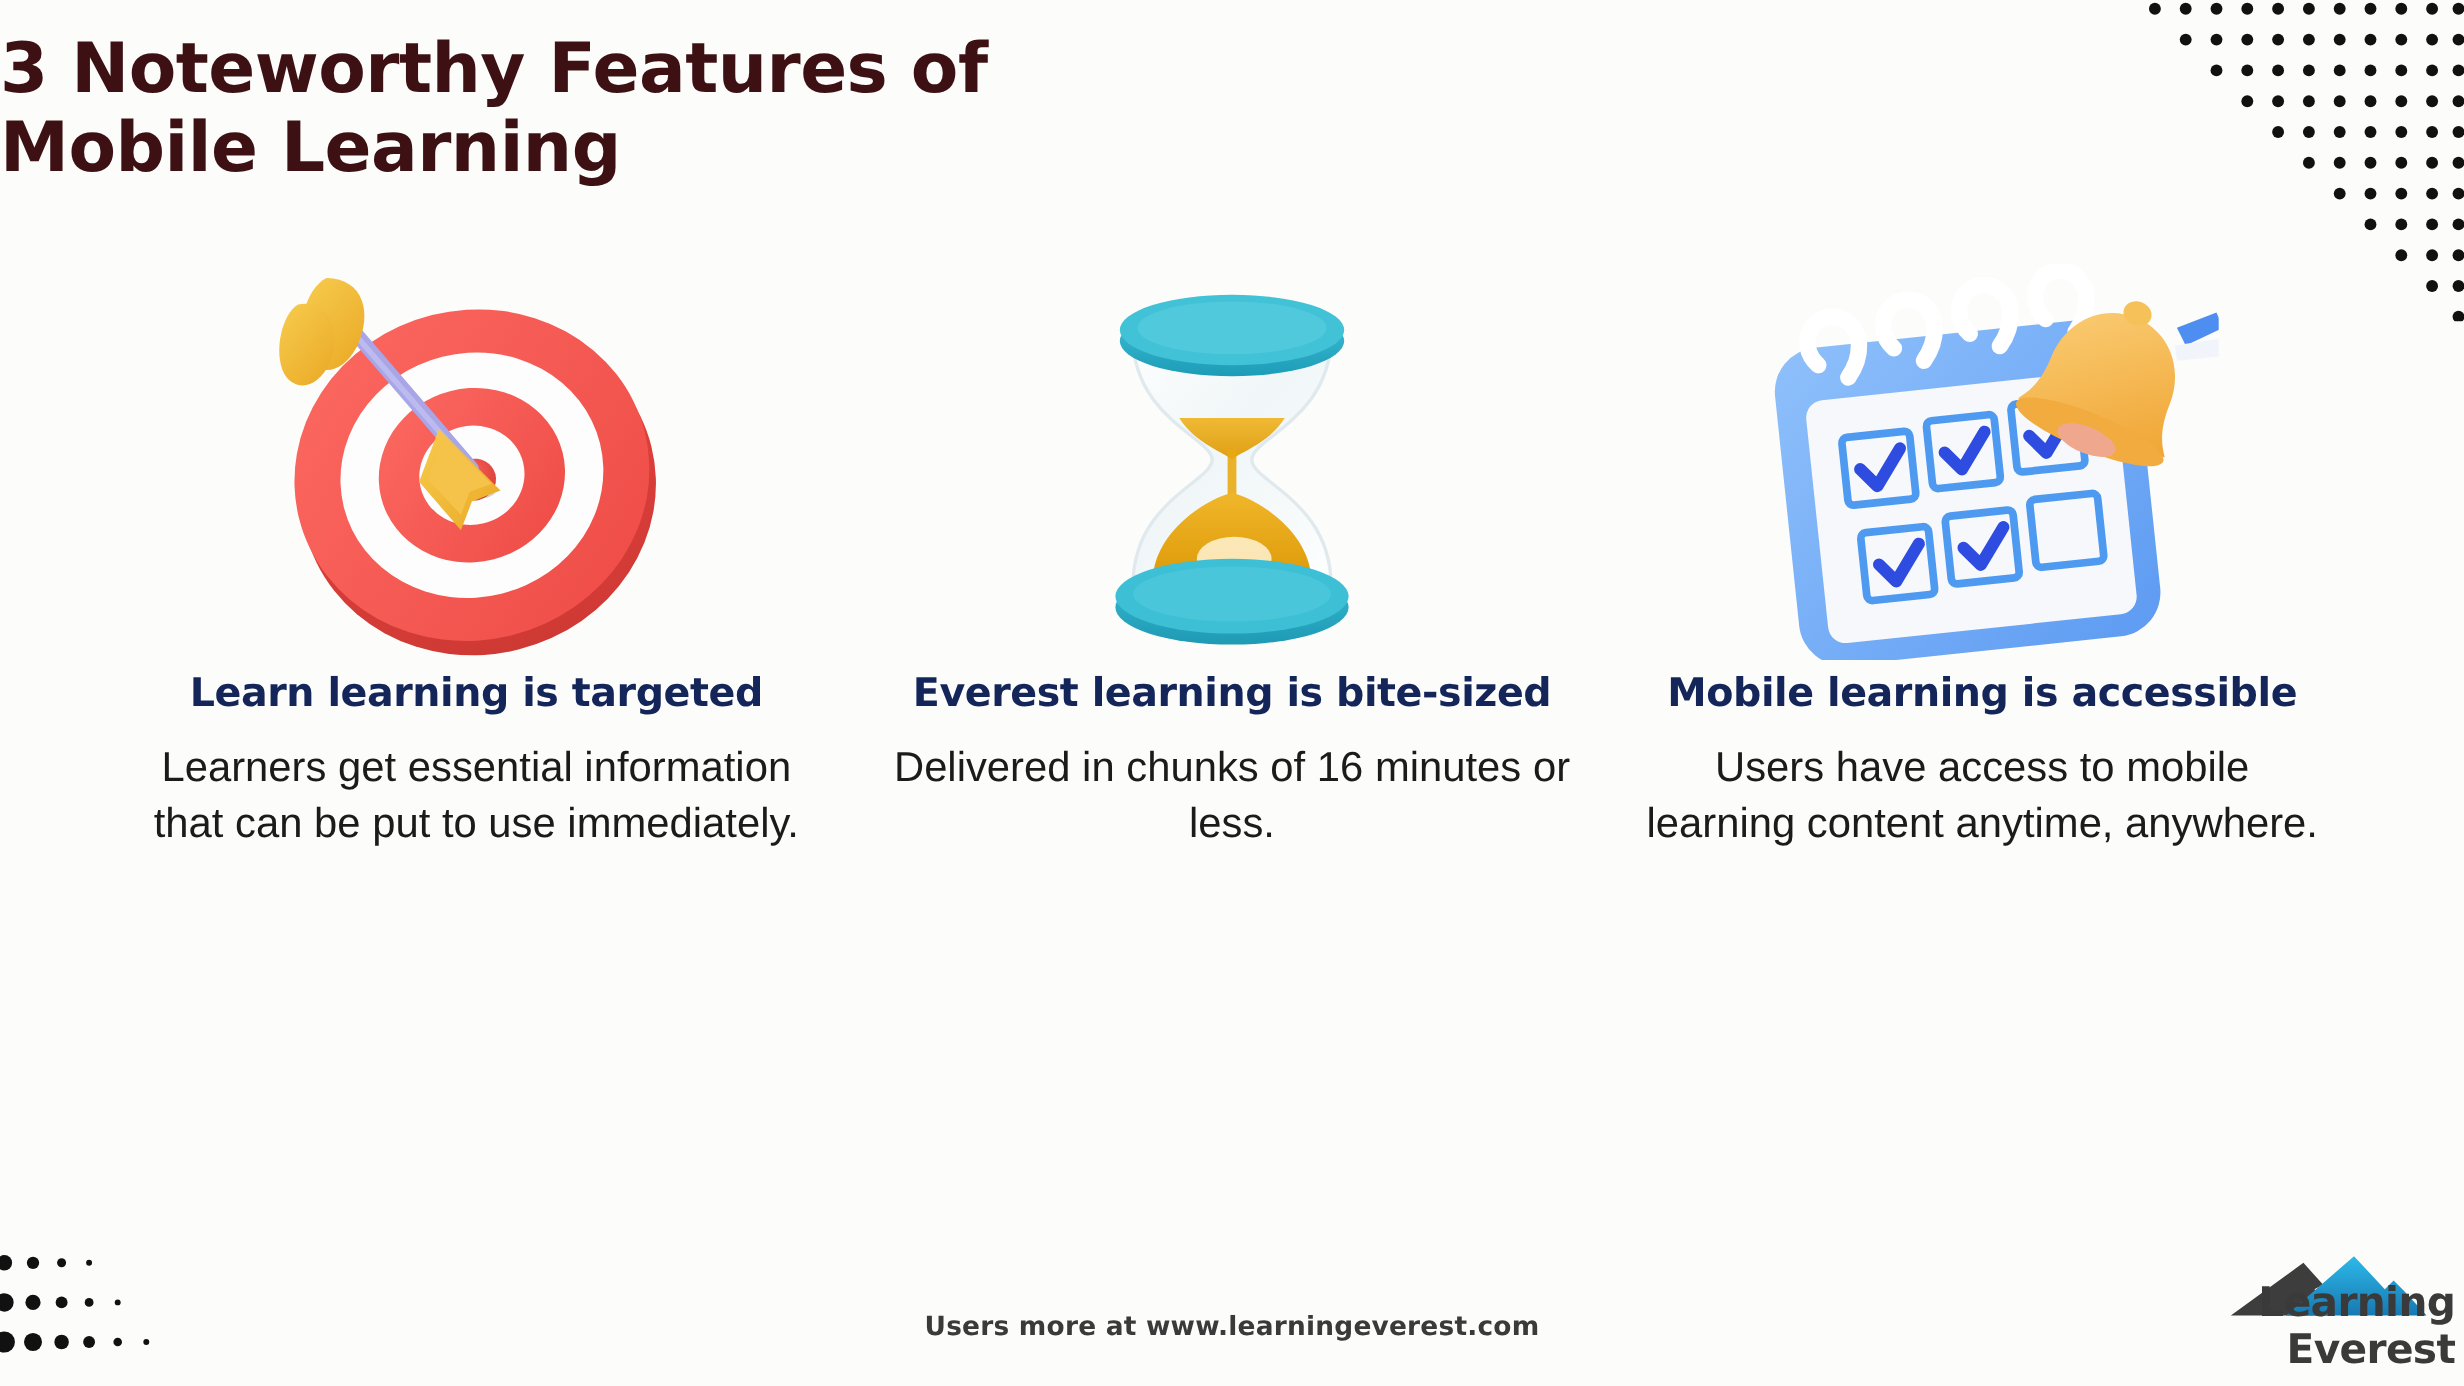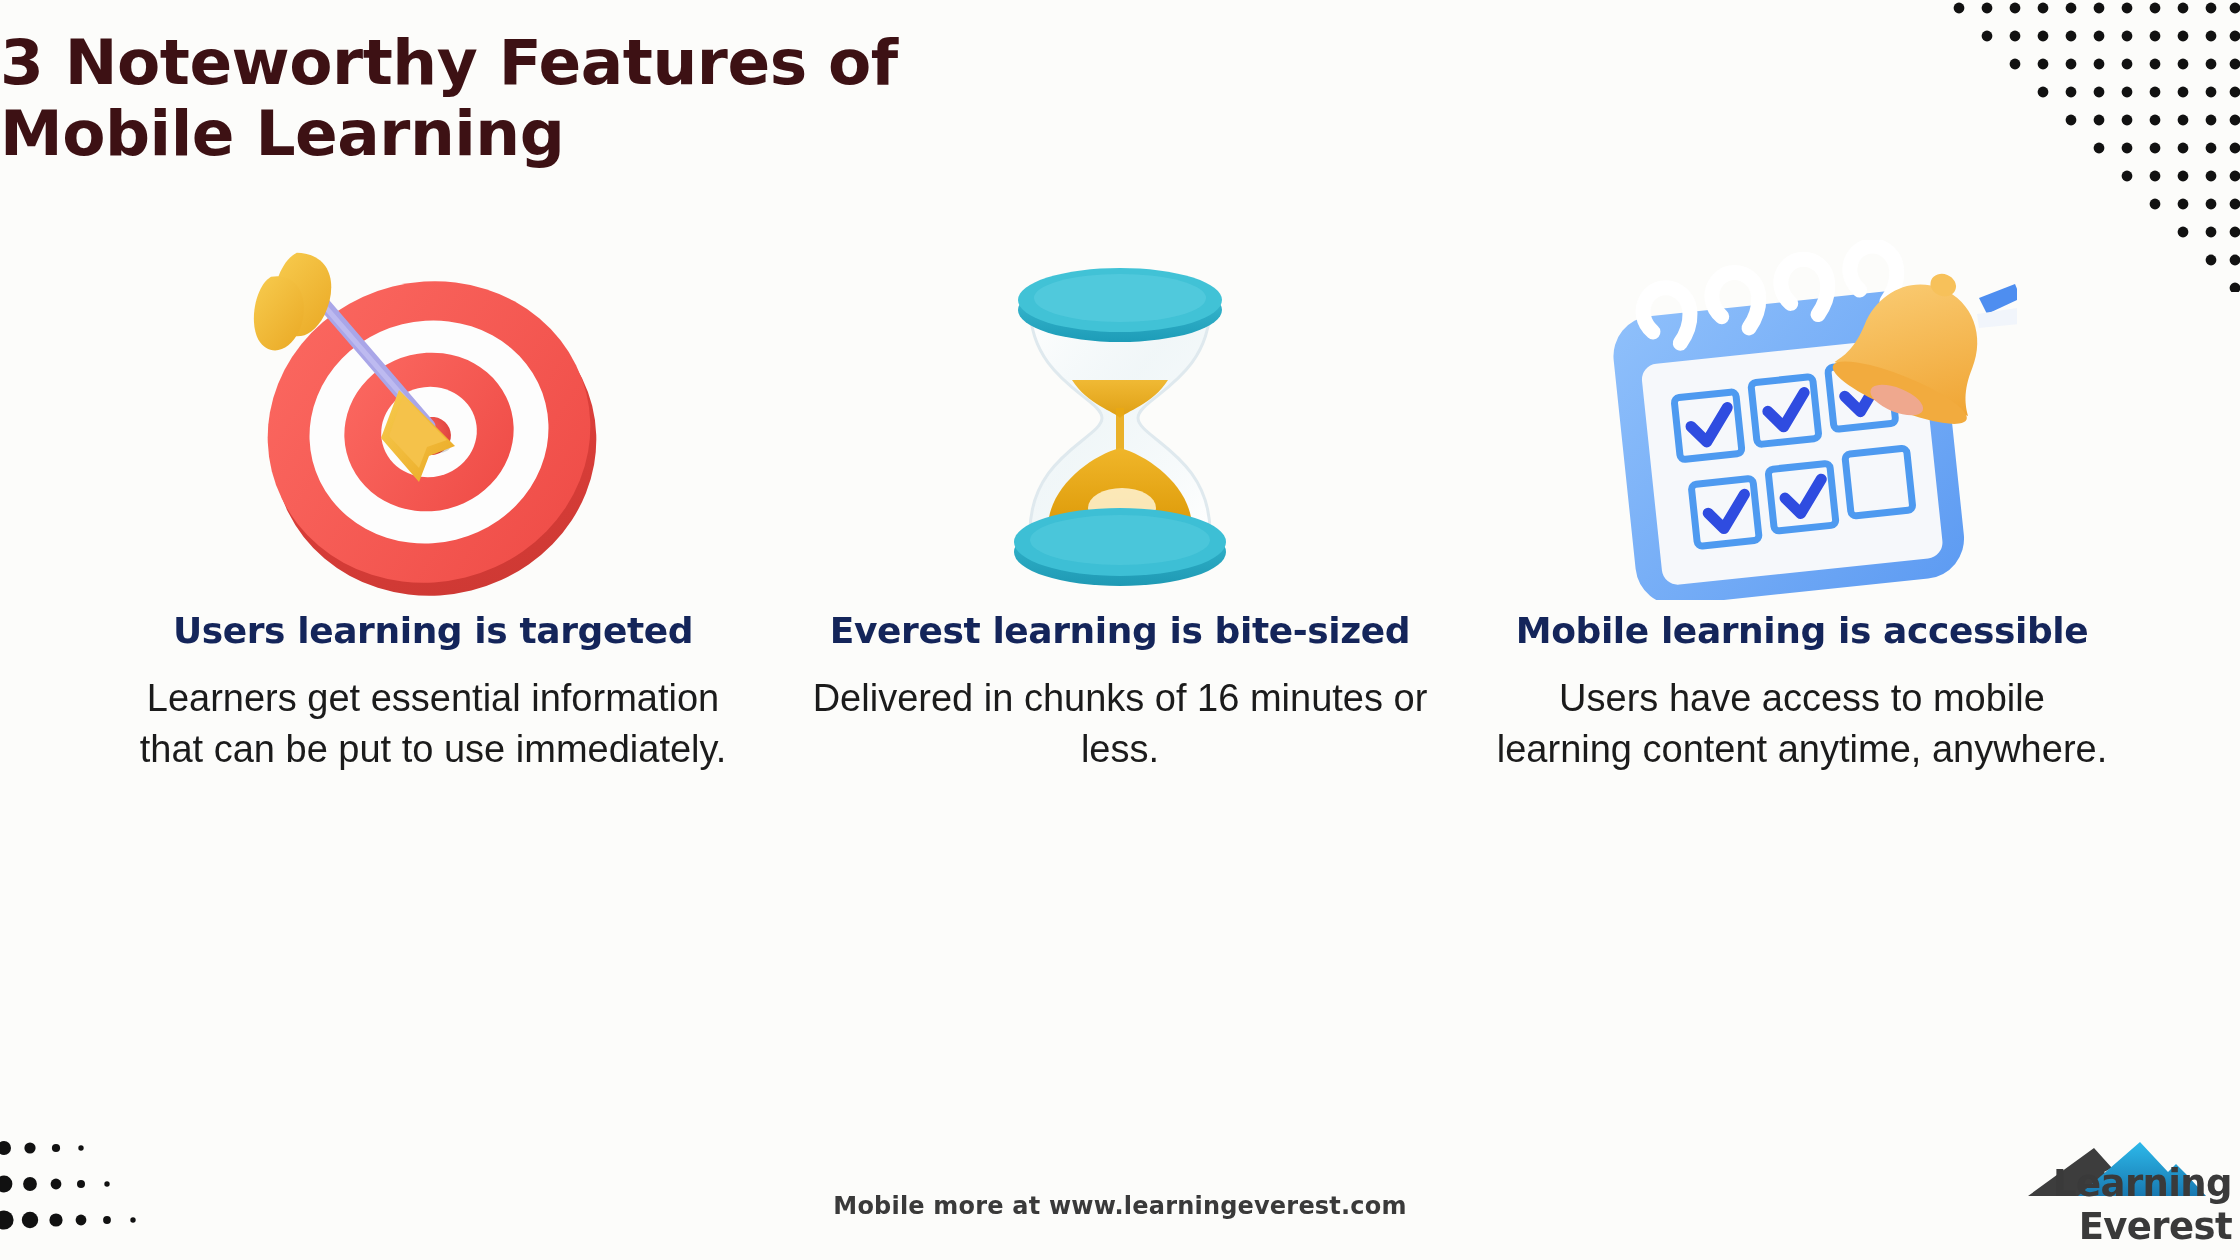--- a/index.html
+++ b/index.html
@@ -306,21 +306,21 @@
           <line x1="72" y1="42" x2="196" y2="186" stroke="#a9a6e8" stroke-width="13" stroke-linecap="round"></line>
           <line x1="74" y1="46" x2="192" y2="182" stroke="#bdbaf0" stroke-width="5" stroke-linecap="round"></line>
 
           <path d="M58 14 C92 10 104 40 94 72 C84 100 62 104 48 86 C36 68 40 26 58 14 Z" fill="url(#yel)" transform="rotate(8 70 55)"></path>
           <path d="M34 38 C62 30 76 58 68 88 C60 112 40 118 28 102 C16 84 20 48 34 38 Z" fill="url(#yel)" transform="rotate(6 48 76)"></path>
 
           <path d="M166 150 L222 206 L196 216 L186 242 L148 198 Z" fill="url(#yel)"></path>
           <path d="M170 156 L214 200 L194 207 L186 228 L156 196 Z" fill="#f5c24a"></path>
         </svg>
       </div>
-      <h2 class="card-heading">Users learning is targeted</h2>
+      <h2 class="card-heading">Learn learning is targeted</h2>
       <p class="card-body">Learners get essential information that can be put to use immediately.</p>
     </div>
 
     <div class="column col-2">
       <div class="art">
         <svg width="300" height="360" viewBox="0 0 300 360" xmlns="http://www.w3.org/2000/svg">
           <defs>
             <linearGradient id="tealTop" x1="0" y1="0" x2="0" y2="1">
               <stop offset="0" stop-color="#45c3d8"></stop>
                 <stop offset="1" stop-color="#1d9cb8"></stop>
@@ -418,21 +418,21 @@
           <path d="M392 58 l36 -14 l6 14 l-34 16 Z" fill="#4e8ef0"></path>
           <path d="M390 74 l40 -6 l2 16 l-40 4 Z" fill="#f1f5fb"></path>
         </svg>
       </div>
       <h2 class="card-heading">Mobile learning is accessible</h2>
       <p class="card-body">Users have access to mobile learning content anytime, anywhere.</p>
     </div>
 
   </div>
 
-  <div class="footer-note">Mobile more at www.learningeverest.com</div>
+  <div class="footer-note">Users more at www.learningeverest.com</div>
 
   <div class="logo">
     <svg class="logo-mark" viewBox="0 0 210 62" xmlns="http://www.w3.org/2000/svg">
       <defs>
         <linearGradient id="peakBlue" x1="0" y1="0" x2="0" y2="1">
           <stop offset="0" stop-color="#2db9ea"></stop>
             <stop offset="1" stop-color="#1878b0"></stop>
         </linearGradient>
       </defs>
 

